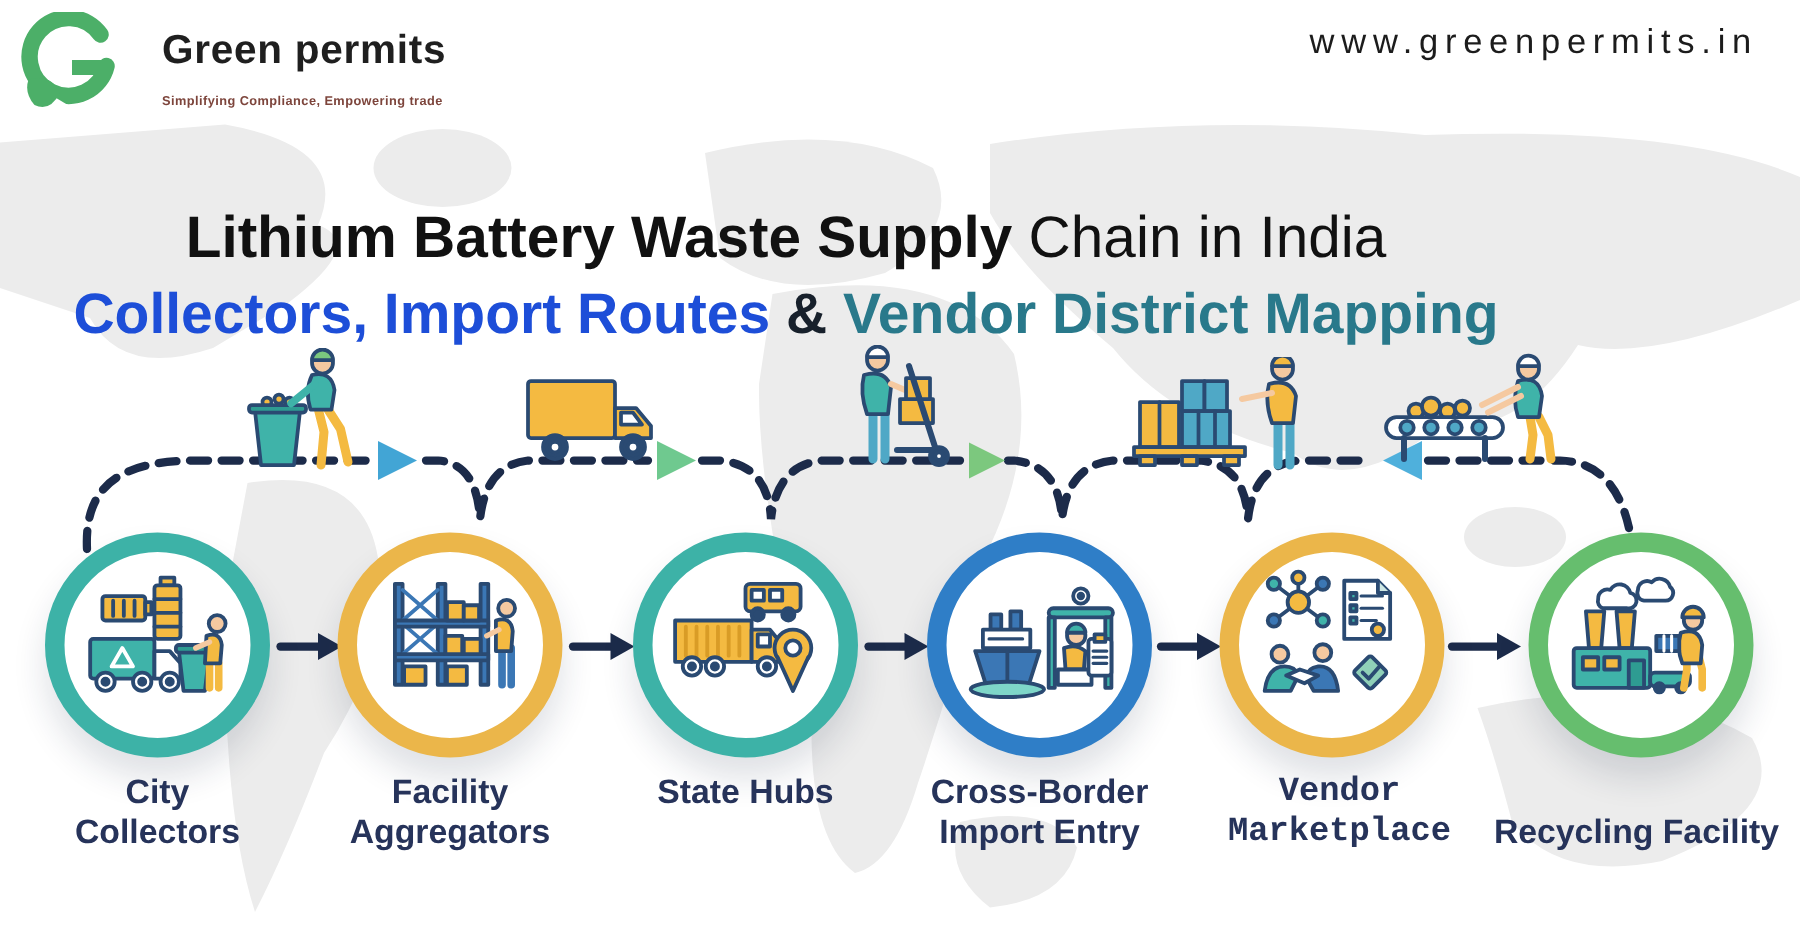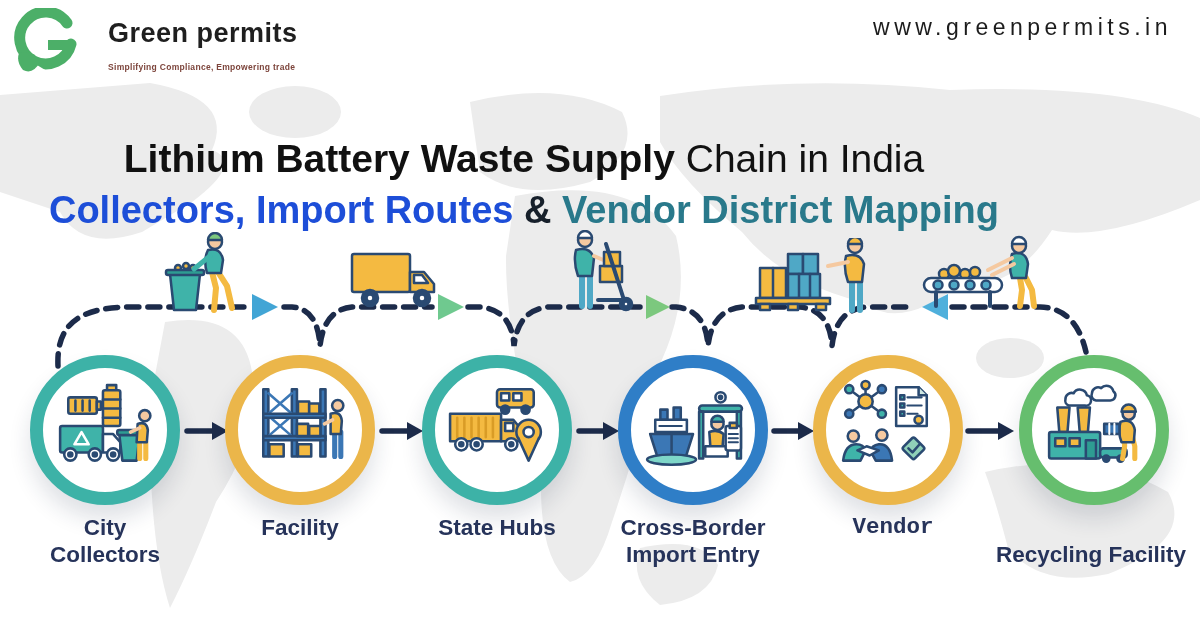--- a/index.html
+++ b/index.html
@@ -348,28 +348,30 @@
       </g>
     </svg>
   </div>
 
   <div class="caption" style="left: -15px; color: rgb(38, 51, 90);">
     <span>City</span>
     <span>Collectors</span>
   </div>
   <div class="caption" style="left: 180px; color: rgb(38, 51, 90);">
     <span>Facility</span>
+    <span>Aggregators</span>
   </div>
   <div class="caption" style="left: 377px; color: rgb(38, 51, 90);">
     <span>State Hubs</span>
   </div>
   <div class="caption" style="left: 573px; color: rgb(38, 51, 90);">
     <span>Cross-Border</span>
     <span>Import Entry</span>
   </div>
   <div class="caption" style="left: 773px; color: rgb(38, 51, 90); font-family: Liberation Mono, monospace;">
     <span>Vendor</span>
+    <span>Marketplace</span>
   </div>
   <div class="caption low" style="left: 971px; color: rgb(38, 51, 90);">
     <span>Recycling Facility</span>
   </div>
 
 </div>
 
 </body></html>

